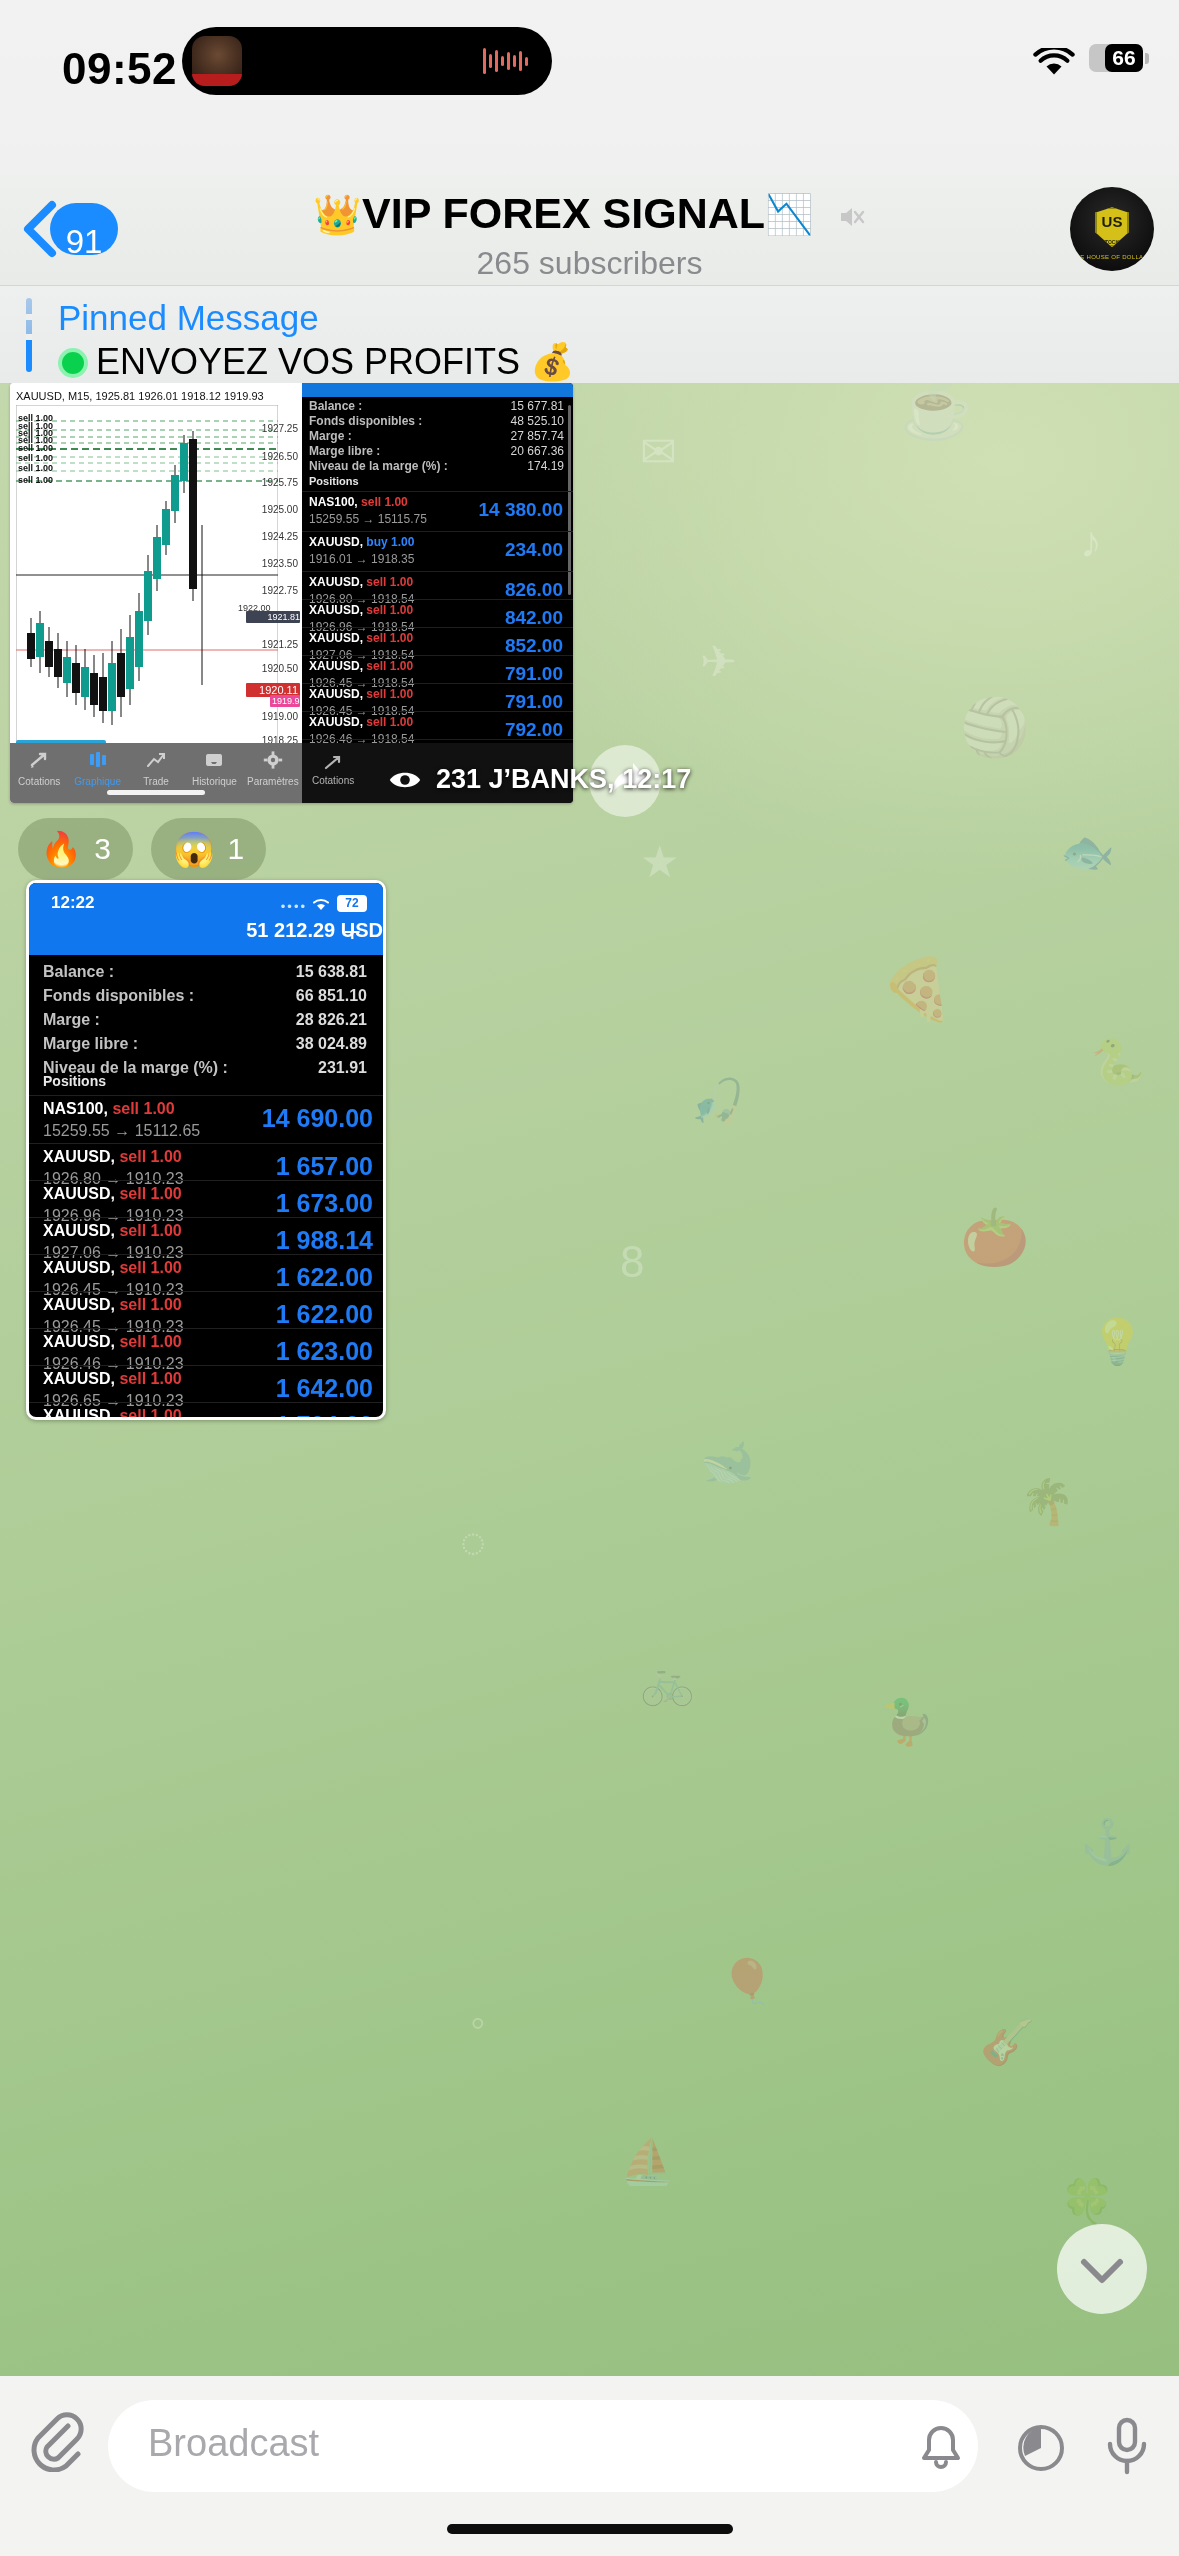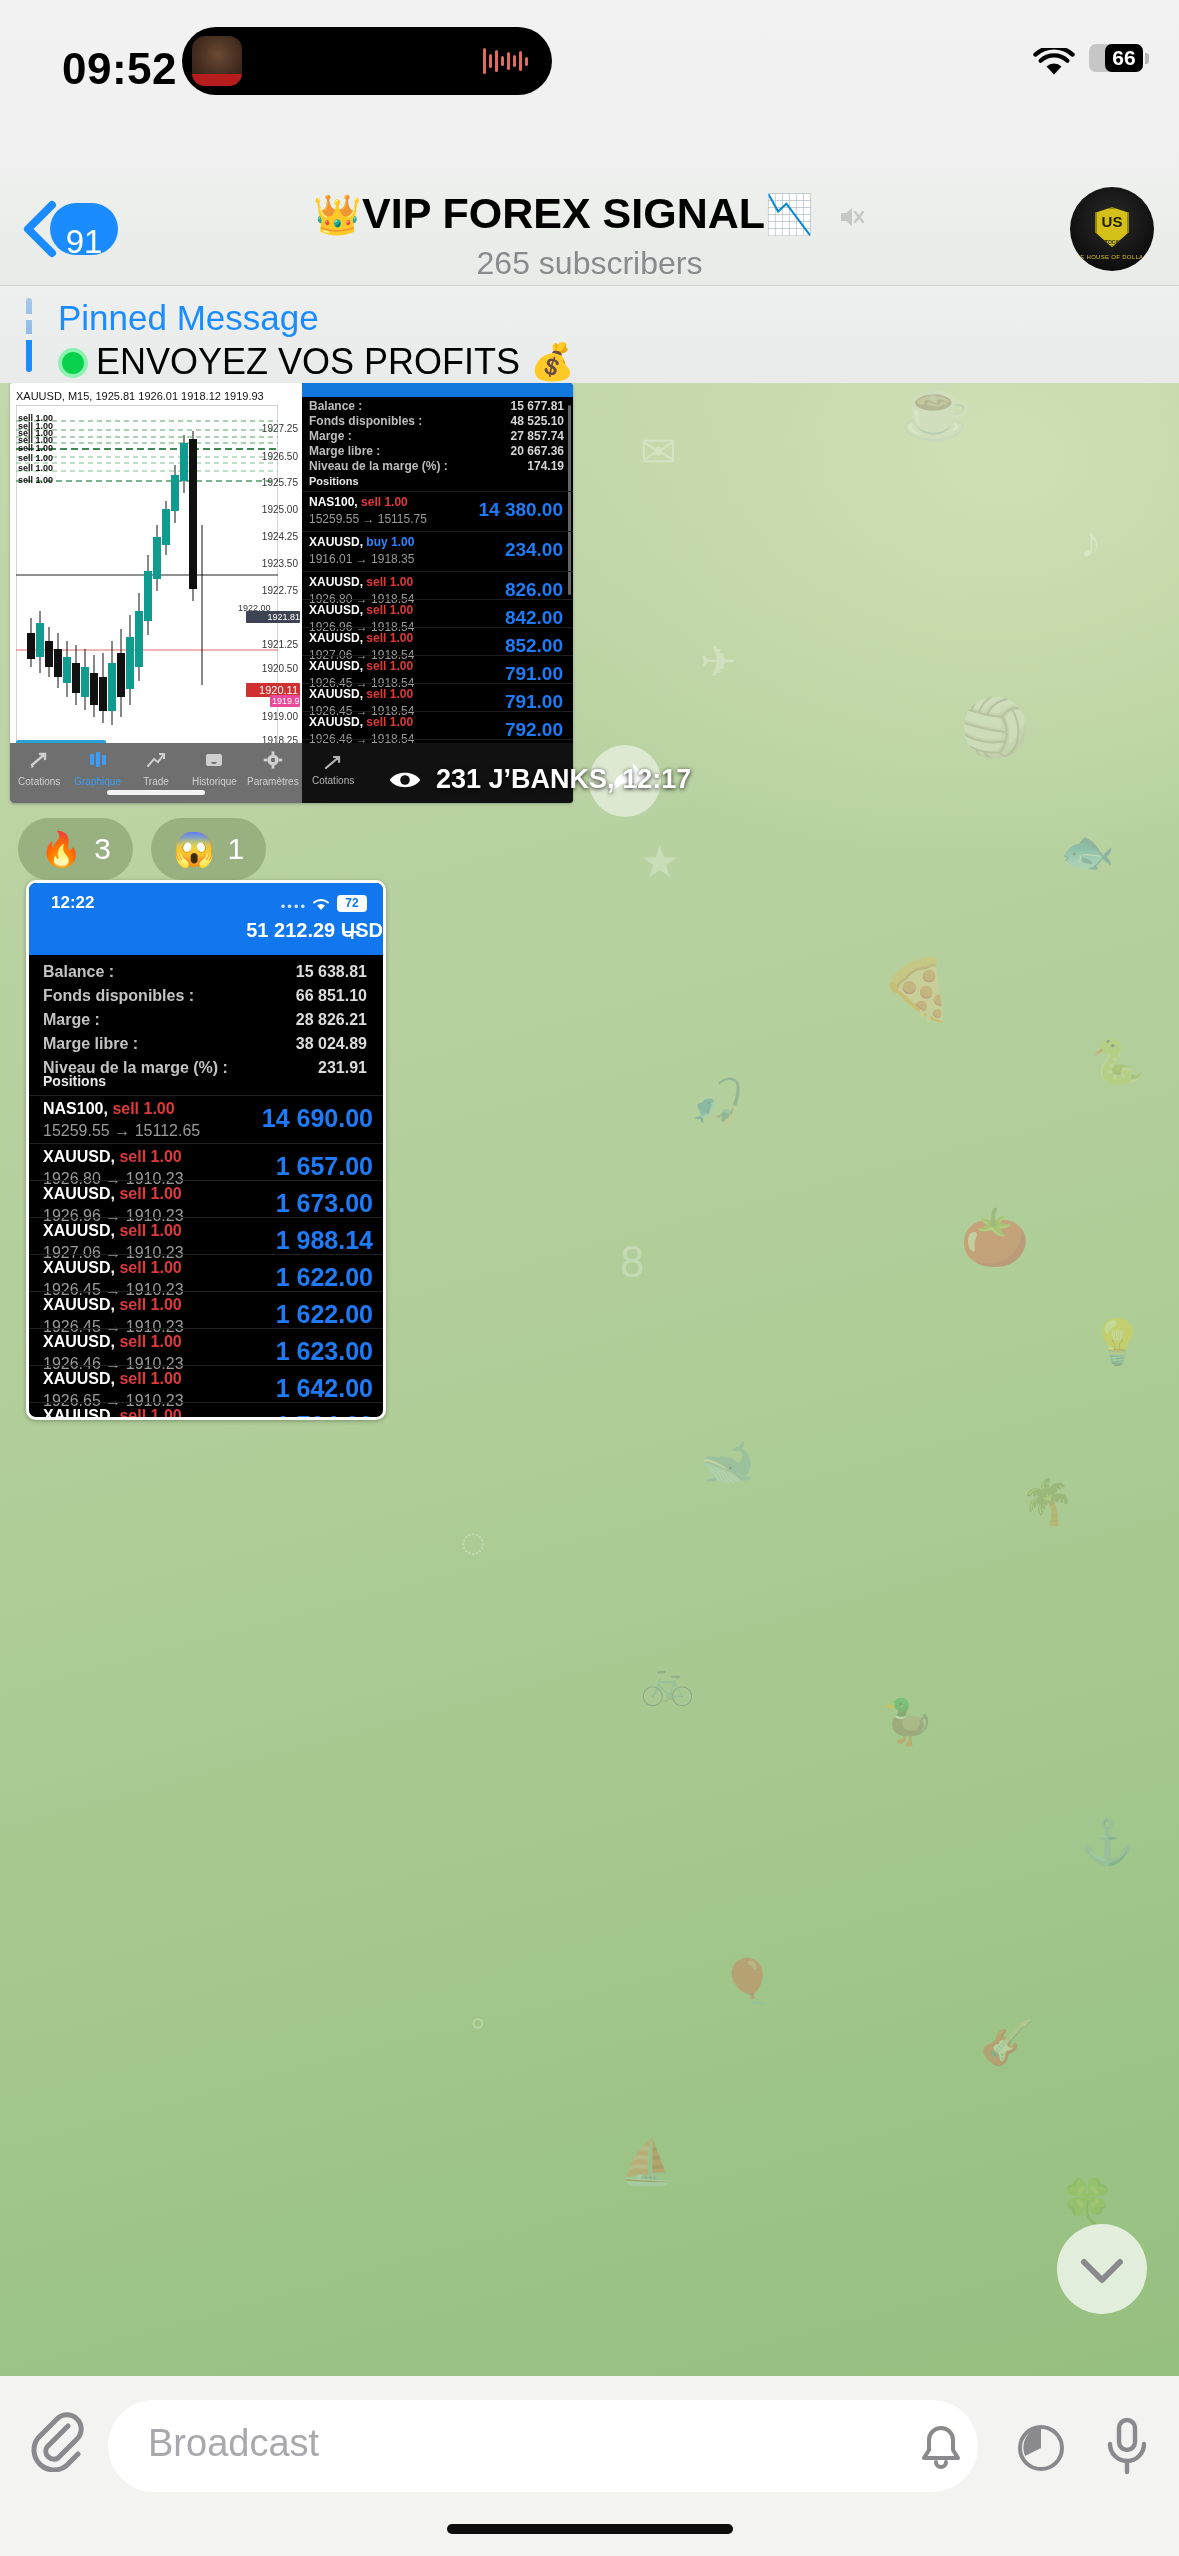--- a/index.html
+++ b/index.html
@@ -204,21 +204,21 @@
     background:#000; overflow:hidden;
   }
   #s1-topbar{
     position:absolute; left:0; top:0; width:100%; height:14px; background:#1177dd;
     color:#fff; font-size:10px; font-weight:700; text-align:center; line-height:14px;
   }
   .s1-sumrow{
     position:absolute; left:7px; right:9px; height:15px;
     font-size:12px; font-weight:700; color:#bdbdbd;
   }
-  .s1-sumrow .v{ position:absolute; right:0; color:#d6d6d6; font-weight:700; }
+  .s1-sumrow .v{ position:absolute; right:0; color:#d6d6d6; font-weight:400; }
   #s1-poshdr{
     position:absolute; left:7px; top:92px; font-size:11px; font-weight:700; color:#e8e8e8;
   }
   .pos{
     position:absolute; left:0; width:271px; height:40px;
     border-top:1px solid #1e1e1e;
   }
   .pos .sym{ position:absolute; left:7px; top:3px; font-size:12px; font-weight:700; color:#fff; }
   .pos .side{ font-weight:700; }
   .pos .side.sell{ color:#e03a3a; }

